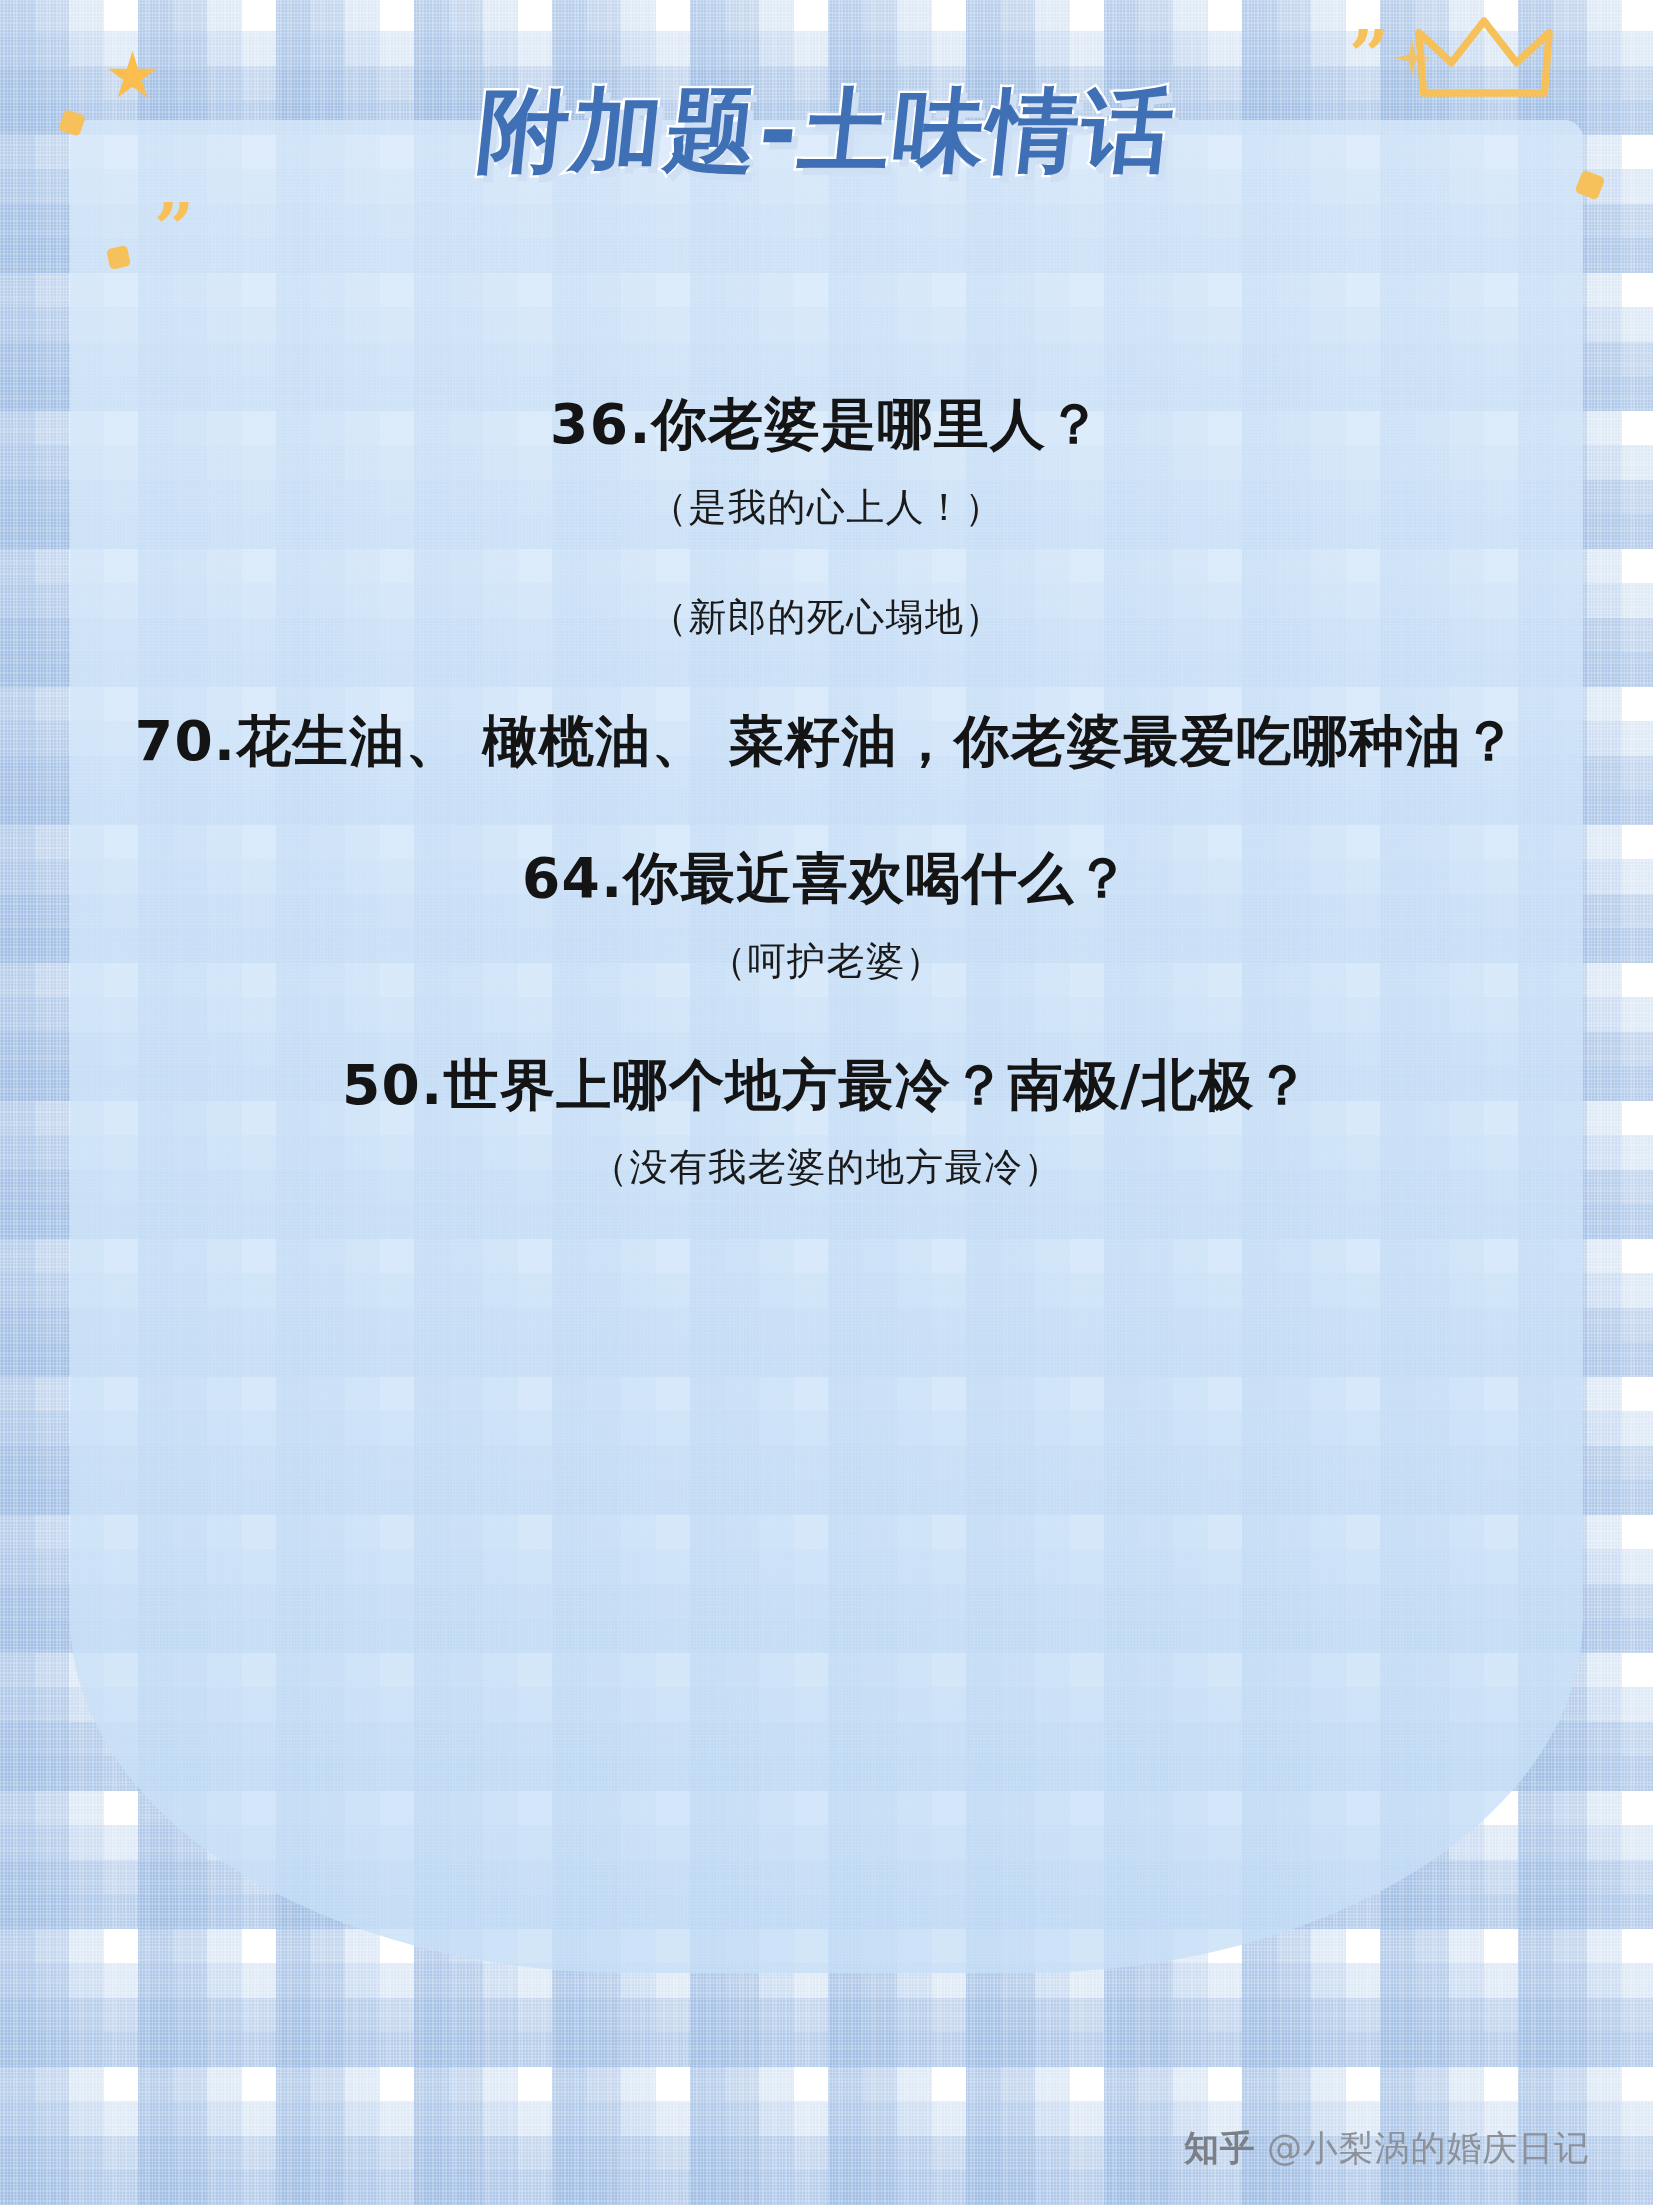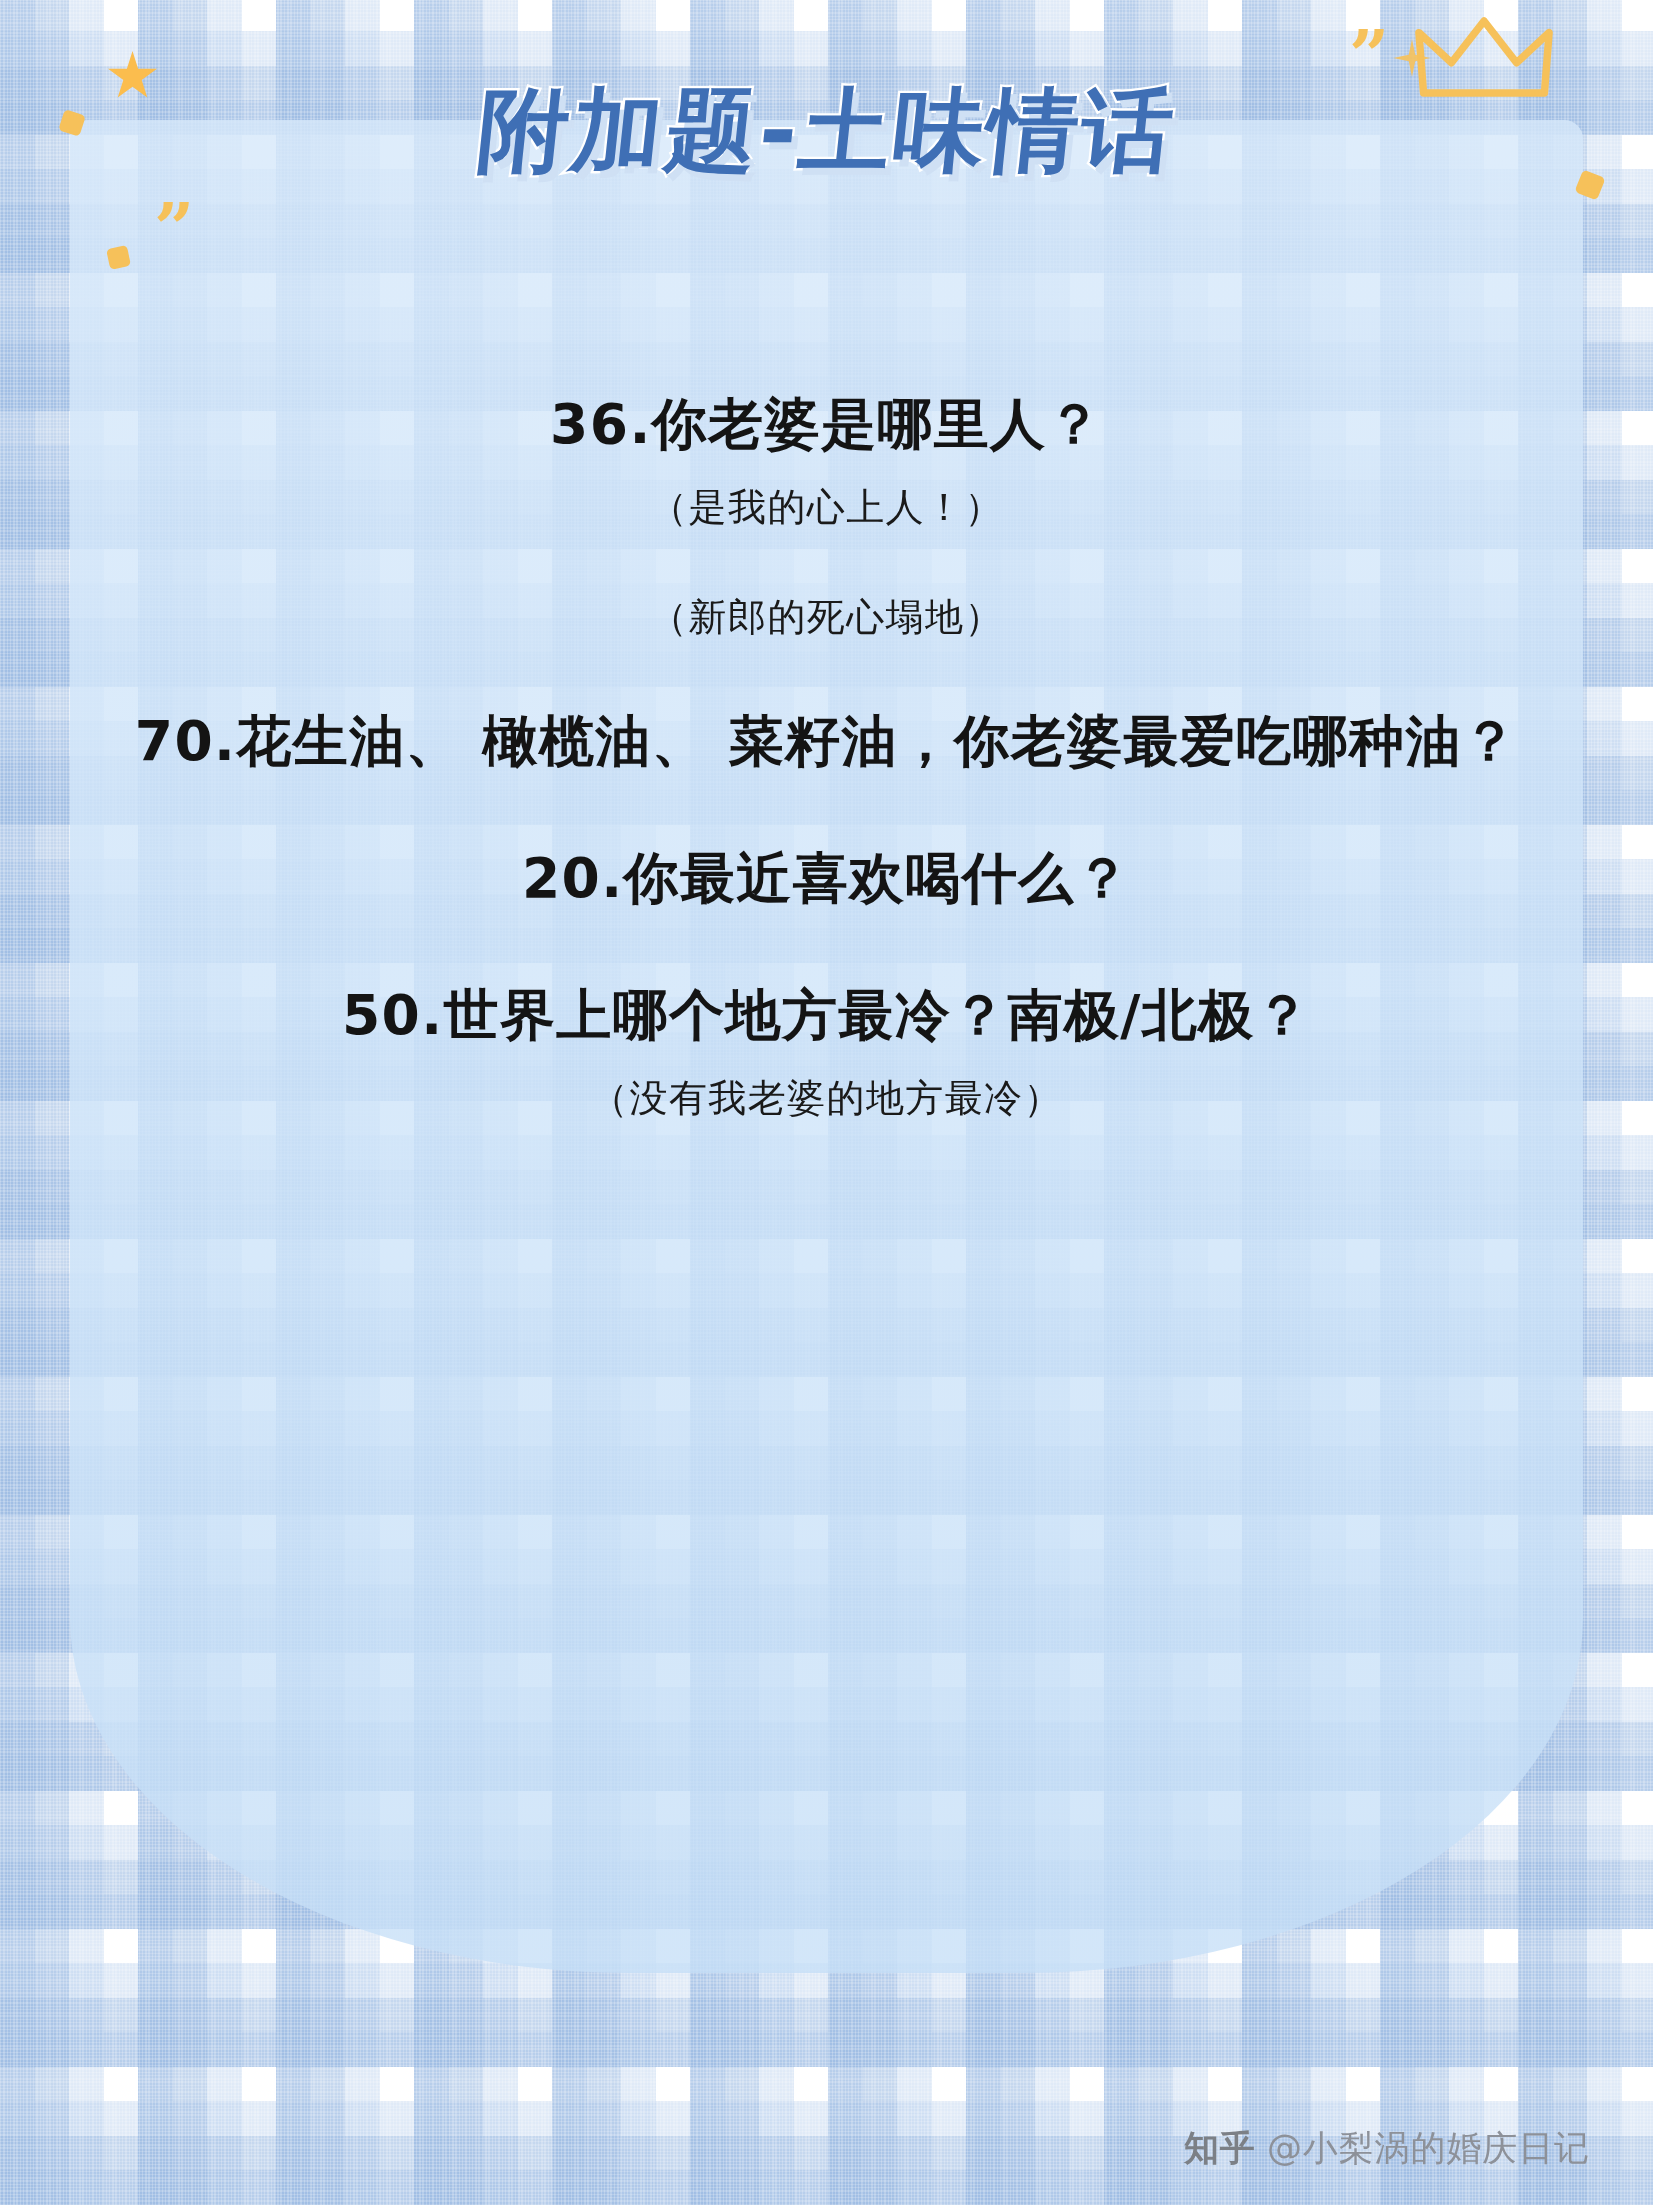--- a/index.html
+++ b/index.html
@@ -181,21 +181,22 @@
 
   <div class="qa">
     <div class="a">（新郎的死心塌地）</div>
   </div>
 
   <div class="qa">
     <div class="q">70.花生油、 橄榄油、 菜籽油，你老婆最爱吃哪种油？</div>
   </div>
 
   <div class="qa">
-    <div class="q">20.你最近喜欢喝什么？</div>
+    <div class="q">64.你最近喜欢喝什么？</div>
+    <div class="a">（呵护老婆）</div>
   </div>
 
   <div class="qa">
     <div class="q">50.世界上哪个地方最冷？南极/北极？</div>
     <div class="a">（没有我老婆的地方最冷）</div>
   </div>
 
 </div>
 
 <div id="footer">

